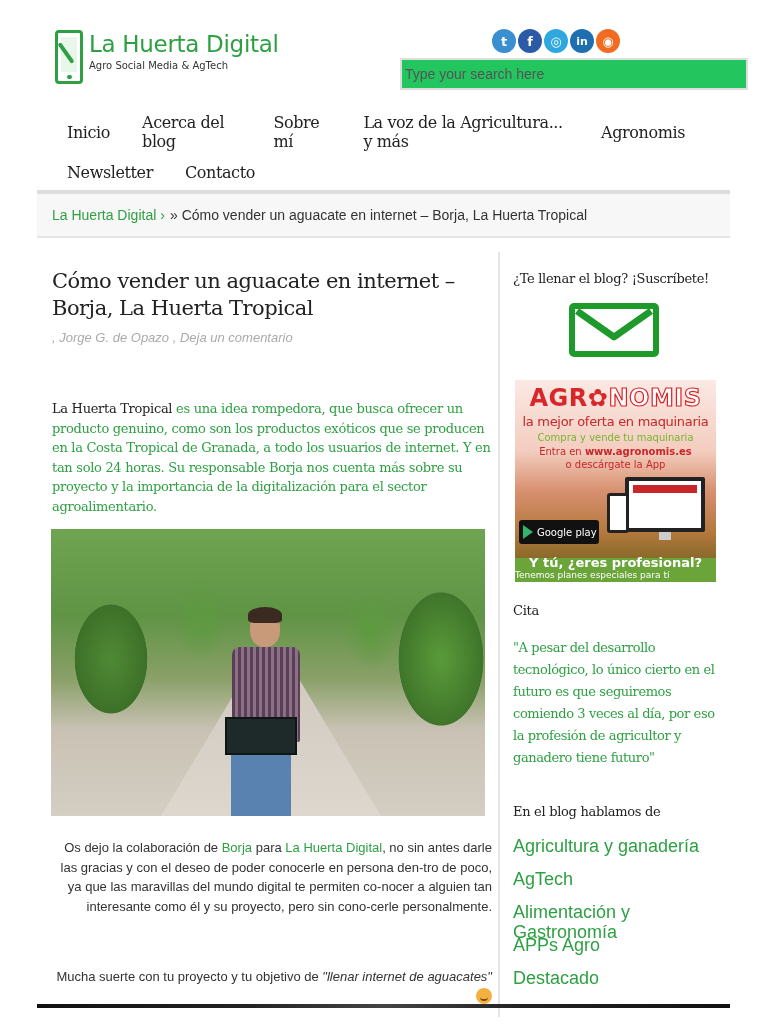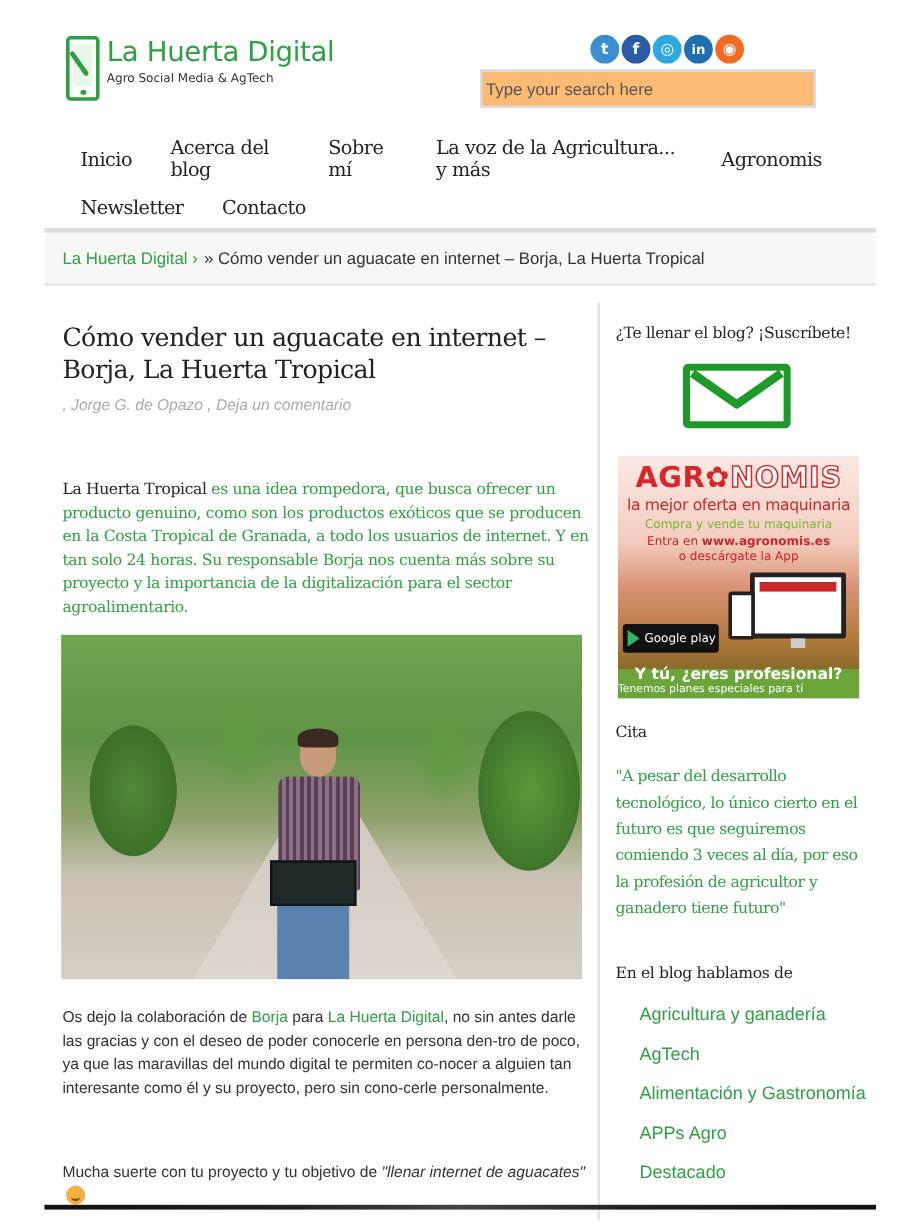--- a/index.html
+++ b/index.html
@@ -14,21 +14,21 @@
   .logo-phone::before { content: ""; position: absolute; left: 3px; right: 3px; top: 4px; bottom: 9px; background: #e9f6ea; }
   .logo-phone::after { content: ""; position: absolute; left: 9px; bottom: 2px; width: 5px; height: 4px; border-radius: 2px; background: #2ea043; }
   .logo-phone .wheat { position: absolute; left: 6px; top: 8px; width: 4px; height: 24px; background: #2ea043; transform: rotate(-35deg); border-radius: 2px; z-index: 1; }
   .logo-text { margin-left: 6px; }
   .logo-title { font-family: "DejaVu Sans", sans-serif; font-size: 23px; color: #2ea043; line-height: 28px; letter-spacing: -0.3px; }
   .logo-sub { font-family: "DejaVu Sans", sans-serif; font-size: 10px; color: #333; margin-top: 2px; }
 
   .social { position: absolute; left: 455px; top: 29px; display: flex; gap: 2px; }
   .social .ico { width: 24px; height: 24px; border-radius: 50%; color: #fff; font-weight: bold; font-size: 13px; display: flex; align-items: center; justify-content: center; font-family: "DejaVu Sans", sans-serif; }
 
-  .search { position: absolute; left: 363px; top: 58px; width: 280px; height: 32px; border: 2px solid #ddd; background: #fdba74; font-size: 14px; color: #555; padding: 4px 3px; font-family: "Liberation Sans", sans-serif; outline: none; }
+  .search { position: absolute; left: 363px; top: 58px; width: 348px; height: 32px; border: 2px solid #ddd; background: #22c55e; font-size: 14px; color: #555; padding: 4px 3px; font-family: "Liberation Sans", sans-serif; outline: none; }
   .search::placeholder { color: #555; }
 
   
   .nav { position: absolute; left: 30px; top: 112px; width: 650px; }
   .nav-row { display: flex; height: 40px; align-items: center; }
   .nav-item { font-family: "DejaVu Serif", serif; font-size: 16px; color: #222; margin-right: 32px; letter-spacing: -0.4px; cursor: pointer; }
   .nav-divider { position: absolute; left: 0; top: 190px; width: 693px; height: 4px; background: #ddd; }
 
   
   .breadcrumb { position: absolute; left: 0; top: 194px; width: 693px; height: 44px; background: #f7f7f7; border-bottom: 2px solid #e5e5e5; display: flex; align-items: center; padding-left: 15px; font-size: 14px; }
@@ -53,21 +53,21 @@
       radial-gradient(ellipse 40px 60px at 320px 100px, #5e9a40 0%, transparent 70%),
       linear-gradient(180deg, #6fa451 0%, #5f9445 30%, #8aa068 52%, #c9c2b4 70%, #d4cec3 100%);
   }
   .photo .path { position: absolute; left: 110px; top: 140px; width: 220px; height: 147px; background: linear-gradient(180deg, #cfc9bf, #ddd7ce); clip-path: polygon(40% 0, 60% 0, 100% 100%, 0 100%); }
   .photo .man-head { position: absolute; left: 199px; top: 82px; width: 30px; height: 36px; border-radius: 45%; background: #c99a7a; }
   .photo .man-hair { position: absolute; left: 197px; top: 78px; width: 34px; height: 16px; border-radius: 50% 50% 20% 20%; background: #3a2a20; }
   .photo .man-shirt { position: absolute; left: 181px; top: 118px; width: 68px; height: 95px; background: repeating-linear-gradient(90deg, #5b3f55 0 3px, #8c7088 3px 6px); border-radius: 8px 8px 2px 2px; }
   .photo .crate { position: absolute; left: 174px; top: 188px; width: 72px; height: 38px; background: #1e2a2a; border: 2px solid #0f1616; }
   .photo .jeans { position: absolute; left: 180px; top: 226px; width: 60px; height: 61px; background: #5a82b0; }
 
-  .body-p { position: absolute; left: 15px; width: 440px; font-size: 13px; line-height: 19.5px; color: #333; font-family: "Liberation Sans", sans-serif; }
+  .body-p { position: absolute; left: 15px; width: 440px; font-size: 13px; line-height: 19.5px; color: #333; font-family: "Liberation Sans", sans-serif; text-align: right; }
   .body-p .lnk { color: #2ea043; }
   .body-p em { font-style: italic; }
   .p1 { top: 586px; }
   .p2 { top: 715px; }
   .smiley { display: inline-block; width: 16px; height: 16px; border-radius: 50%; background: #f5b042; vertical-align: -3px; position: relative; margin-left: 3px; }
   .smiley::before { content: ""; position: absolute; left: 4px; top: 7px; width: 8px; height: 4px; border-bottom: 2px solid #7a4a10; border-radius: 0 0 6px 6px; }
 
   
   .side { position: absolute; left: 476px; top: 240px; width: 210px; }
   .side-h { font-family: "DejaVu Serif", serif; font-size: 13px; color: #222; letter-spacing: -0.3px; }
@@ -90,21 +90,21 @@
   .ad-gplay { position: absolute; left: 4px; top: 140px; width: 80px; height: 24px; background: #111; border-radius: 3px; color: #fff; font-size: 10px; display: flex; align-items: center; padding-left: 4px; font-family: "DejaVu Sans", sans-serif; }
   .ad-gplay .tri { width: 0; height: 0; border-left: 10px solid #33b36b; border-top: 7px solid transparent; border-bottom: 7px solid transparent; margin-right: 4px; }
   .ad-footer1 { position: absolute; left: 0; top: 175px; width: 201px; text-align: center; font-size: 13px; font-weight: bold; color: #fff; font-family: "DejaVu Sans", sans-serif; }
   .ad-footer2 { position: absolute; left: 0; top: 190px; width: 201px; text-align: left; font-size: 9px; color: #fff; font-family: "DejaVu Sans", sans-serif; }
 
   .cita-h { position: absolute; left: 0; top: 363px; }
   .quote { position: absolute; left: 0; top: 397px; width: 210px; font-family: "DejaVu Serif", serif; font-size: 13px; line-height: 22px; color: #2ea043; letter-spacing: -0.4px; }
 
   .topics-h { position: absolute; left: 0; top: 564px; }
   .topics { position: absolute; left: 0; top: 596px; list-style: none; }
-  .topics li { font-size: 15px; color: #2ea043; height: 33px; line-height: 20px; font-family: "Liberation Sans", sans-serif; cursor: pointer; margin-left: 20px; }
+  .topics li { font-size: 18px; color: #2ea043; height: 33px; line-height: 20px; font-family: "Liberation Sans", sans-serif; cursor: pointer; }
 
   .bottom-bar { position: absolute; left: 0; top: 1004px; width: 693px; height: 4px; background: linear-gradient(90deg, #111 0%, #222 30%, #444 50%, #222 70%, #111 100%); }
 </style>
 </head>
 <body>
 
 <div class="page">
 
   <div class="logo">
     <div class="logo-phone">

